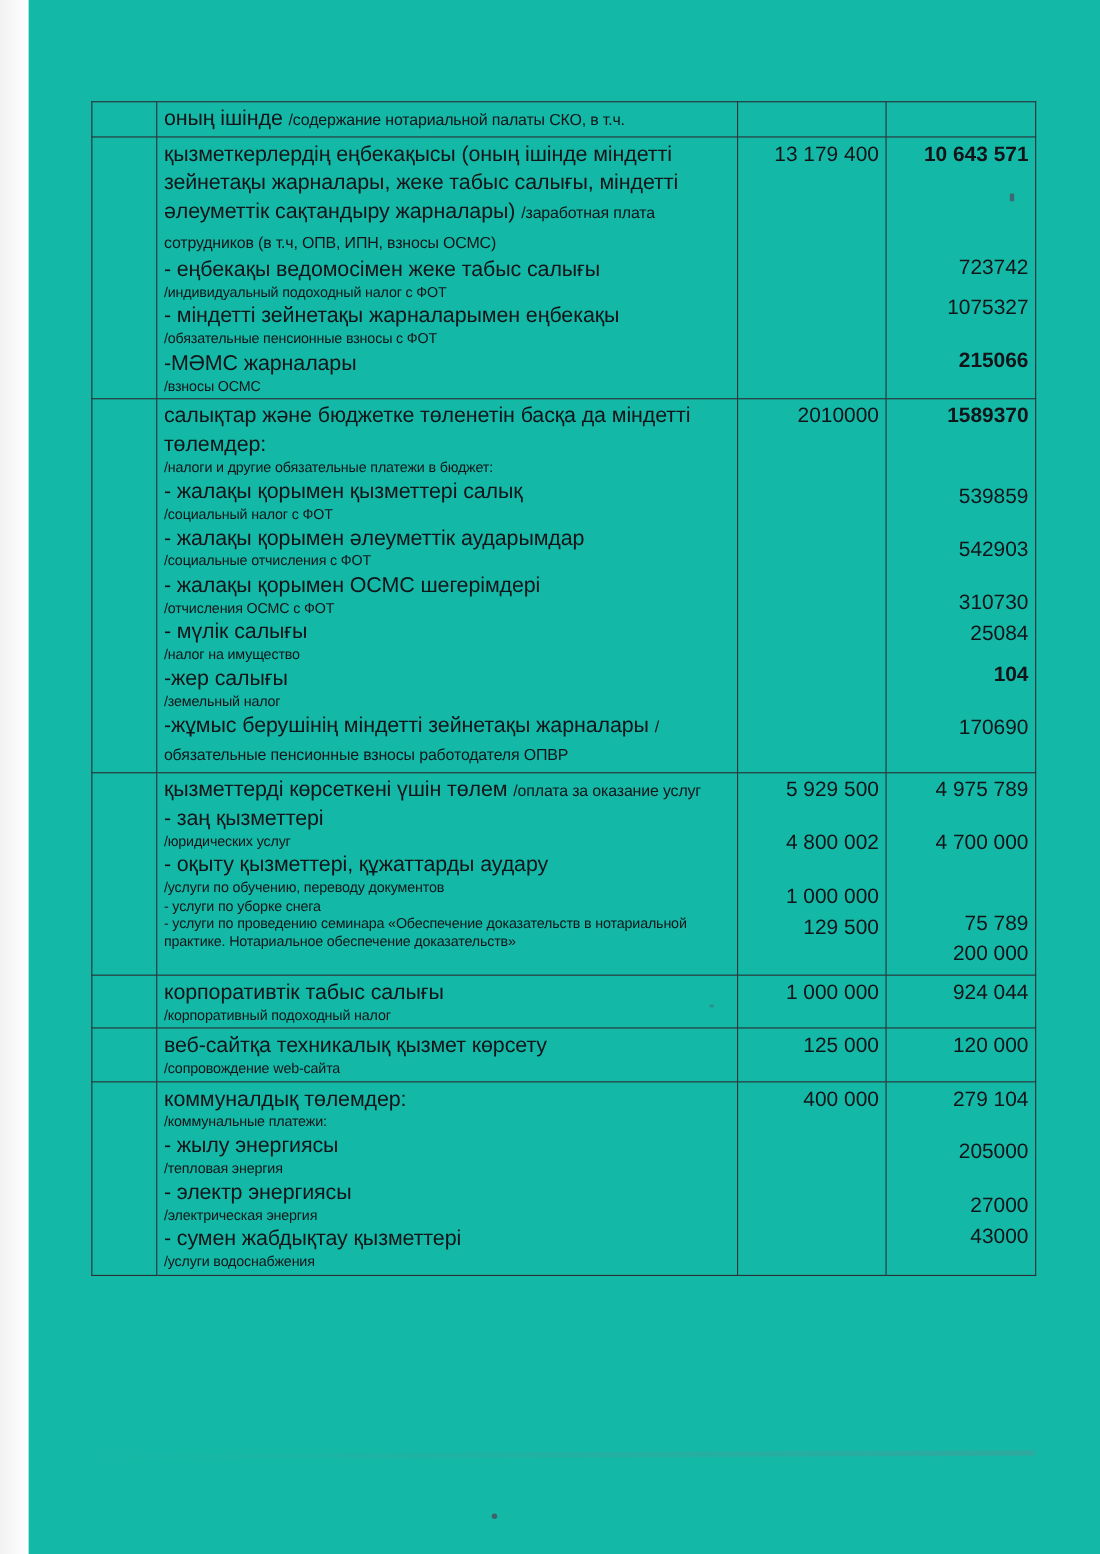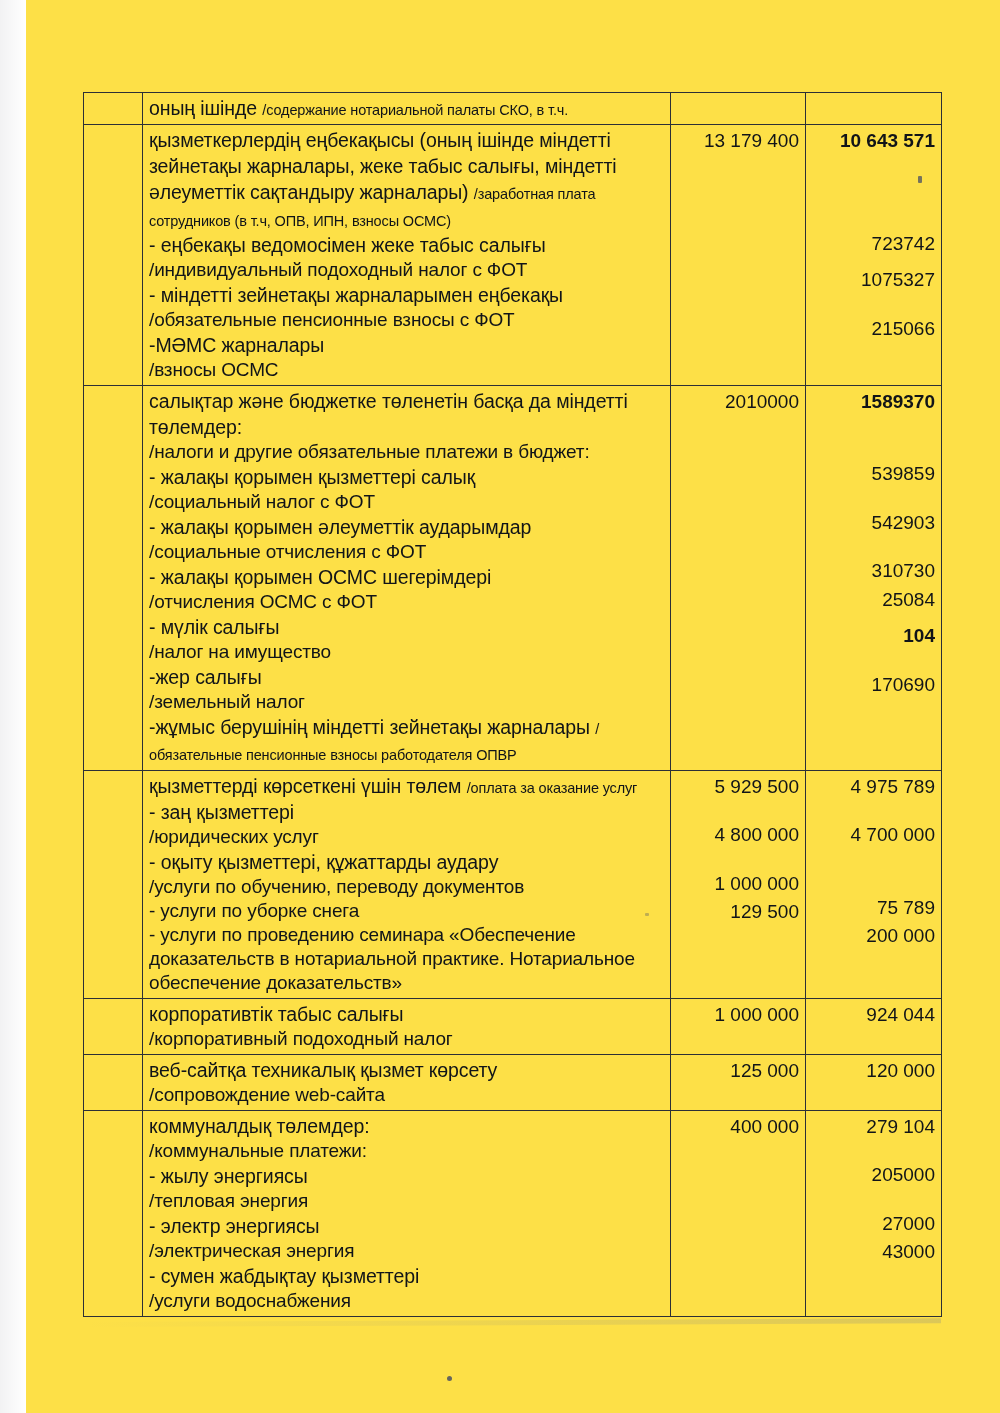--- a/index.html
+++ b/index.html
@@ -13,21 +13,21 @@
     position: relative;
     font-family: "Liberation Sans", sans-serif;
     color: #111418;
     overflow: hidden;
   }
 
   
   .page {
     position: absolute;
     inset: 0;
-    background: #fde047;
+    background: #14b8a6;
   }
 
   
   .scan-edge-left {
     position: absolute;
     left: 0; top: 0;
     width: 26px; height: 100%;
     background: linear-gradient(to right, #f2f2f3, #ffffff);
   }
 
@@ -74,21 +74,21 @@
 
   
   .kz {
     display: block;
     font-size: 19.5px;
     line-height: 1.34;
   }
   
   .ru {
     display: block;
-    font-size: 19px;
+    font-size: 13px;
     line-height: 1.26;
     letter-spacing: -0.15px;
   }
   
   .ru-inline {
     font-size: 14.5px;
     letter-spacing: -0.15px;
   }
 
   .num-line { display: block; }
@@ -160,21 +160,21 @@
           <td class="num">
             <span class="num-line">13 179 400</span>
           </td>
           <td class="num bold">
             <span class="num-line">10 643 571</span>
             <span class="num-gap-xl"></span>
             <span class="num-line" style="font-weight:normal">723742</span>
             <span class="num-gap-sm"></span>
             <span class="num-line" style="font-weight:normal">1075327</span>
             <span class="num-gap-md"></span>
-            <span class="num-line" style="font-weight:normal">215066</span>
+            <span class="num-line" style="font-weight:bold">215066</span>
           </td>
         </tr>
 
         <tr>
           <td class="gutter"></td>
           <td class="name">
             <span class="kz">салықтар және бюджетке төленетін басқа да міндетті төлемдер:</span>
             <span class="ru">/налоги и другие обязательные платежи в бюджет:</span>
             <span class="kz">- жалақы қорымен қызметтері салық</span>
             <span class="ru">/социальный налог с ФОТ</span>
@@ -214,21 +214,21 @@
             <span class="kz">- заң қызметтері</span>
             <span class="ru">/юридических услуг</span>
             <span class="kz">- оқыту қызметтері, құжаттарды аудару</span>
             <span class="ru">/услуги по обучению, переводу документов</span>
             <span class="ru">- услуги по уборке снега</span>
             <span class="ru">- услуги по проведению семинара «Обеспечение доказательств в нотариальной практике. Нотариальное обеспечение доказательств»</span>
           </td>
           <td class="num">
             <span class="num-line">5 929 500</span>
             <span class="num-gap-md"></span>
-            <span class="num-line">4 800 000</span>
+            <span class="num-line">4 800 002</span>
             <span class="num-gap-md"></span>
             <span class="num-line">1 000 000</span>
             <span class="num-line">129 500</span>
           </td>
           <td class="num">
             <span class="num-line">4 975 789</span>
             <span class="num-gap-md"></span>
             <span class="num-line">4 700 000</span>
             <span class="num-gap-lg"></span>
             <span class="num-line">75 789</span>

